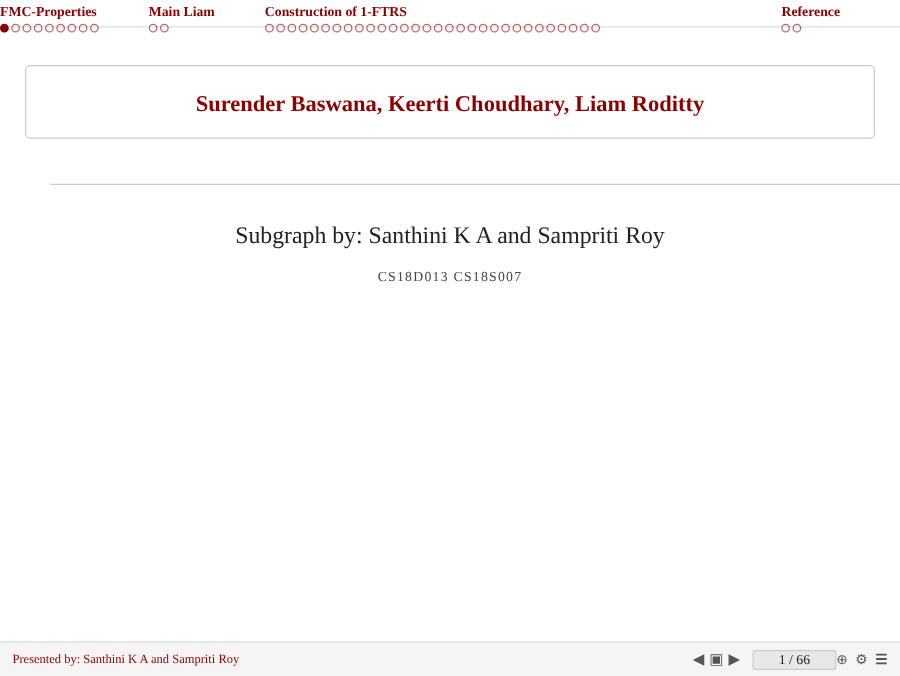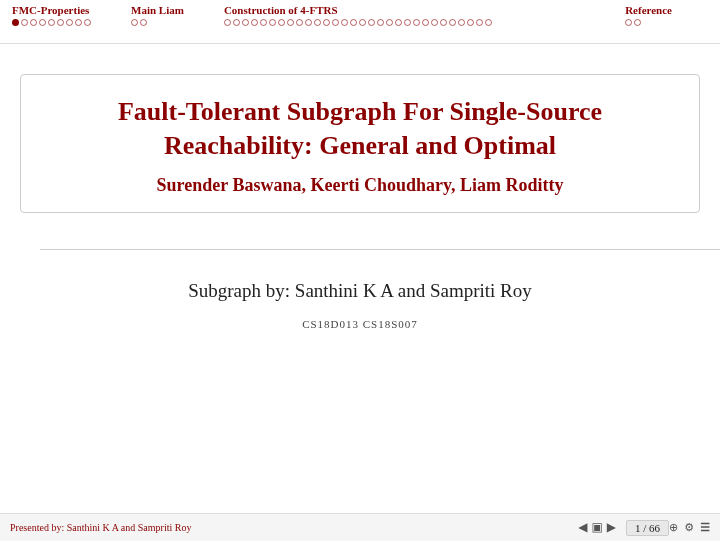--- a/index.html
+++ b/index.html
@@ -8,26 +8,26 @@
       height: 541px;
       background: #fff;
       font-family: 'Latin Modern', 'Computer Modern', Georgia, serif;
       overflow: hidden;
       position: relative;
     }
 
     
     .nav-bar {
       width: 100%;
-      height: 44px;
+      height: 22px;
       background: #fff;
       border-bottom: 1px solid #ddd;
       display: flex;
       align-items: flex-start;
-      padding: 4px 8px 0 12px;
+      padding: 4px 8px 0 0;
       gap: 0;
     }
     .nav-section {
       display: flex;
       flex-direction: column;
       align-items: flex-start;
       margin-right: 40px;
     }
     .nav-section-title {
       font-size: 11px;
@@ -126,21 +126,21 @@
     }
     .bottom-presenter {
       font-size: 10px;
       color: #8b0000;
       flex: 1;
     }
     .bottom-page {
       font-size: 11px;
       color: #222;
       background: #e8e8e8;
-      padding: 1px 8px;
+      padding: 1px 20px;
       border: 1px solid #ccc;
       border-radius: 2px;
     }
     .bottom-nav-icons {
       display: flex;
       align-items: center;
       gap: 4px;
       margin-left: 20px;
     }
     .nav-icon {
@@ -183,21 +183,21 @@
 
   <div class="nav-section">
     <span class="nav-section-title">Main Liam</span>
     <div class="nav-dots">
       <div class="dot outline"></div>
       <div class="dot outline"></div>
     </div>
   </div>
 
   <div class="nav-section">
-    <span class="nav-section-title">Construction of 4-FTRS</span>
+    <span class="nav-section-title">Construction of 1-FTRS</span>
     <div class="nav-dots">
       <div class="dot outline"></div>
       <div class="dot outline"></div>
       <div class="dot outline"></div>
       <div class="dot outline"></div>
       <div class="dot outline"></div>
       <div class="dot outline"></div>
       <div class="dot outline"></div>
       <div class="dot outline"></div>
       <div class="dot outline"></div>
@@ -230,24 +230,20 @@
     <div class="nav-dots">
       <div class="dot outline"></div>
       <div class="dot outline"></div>
     </div>
   </div>
 </div>
 
 <div class="slide-content">
 
   <div class="title-box">
-    <div class="slide-title">
-      <span>Fault-Tolerant Subgraph For Single-Source</span><br>
-      <span>Reachability: General and Optimal</span>
-    </div>
     <div class="slide-authors">Surender Baswana, Keerti Choudhary, Liam Roditty</div>
   </div>
 
   <div class="divider-line"></div>
 
   <div class="presenter-section">
     <div class="presenter-line">
       <span>Subgraph by:</span>
       <span>Santhini K A and Sampriti Roy</span>
     </div>

